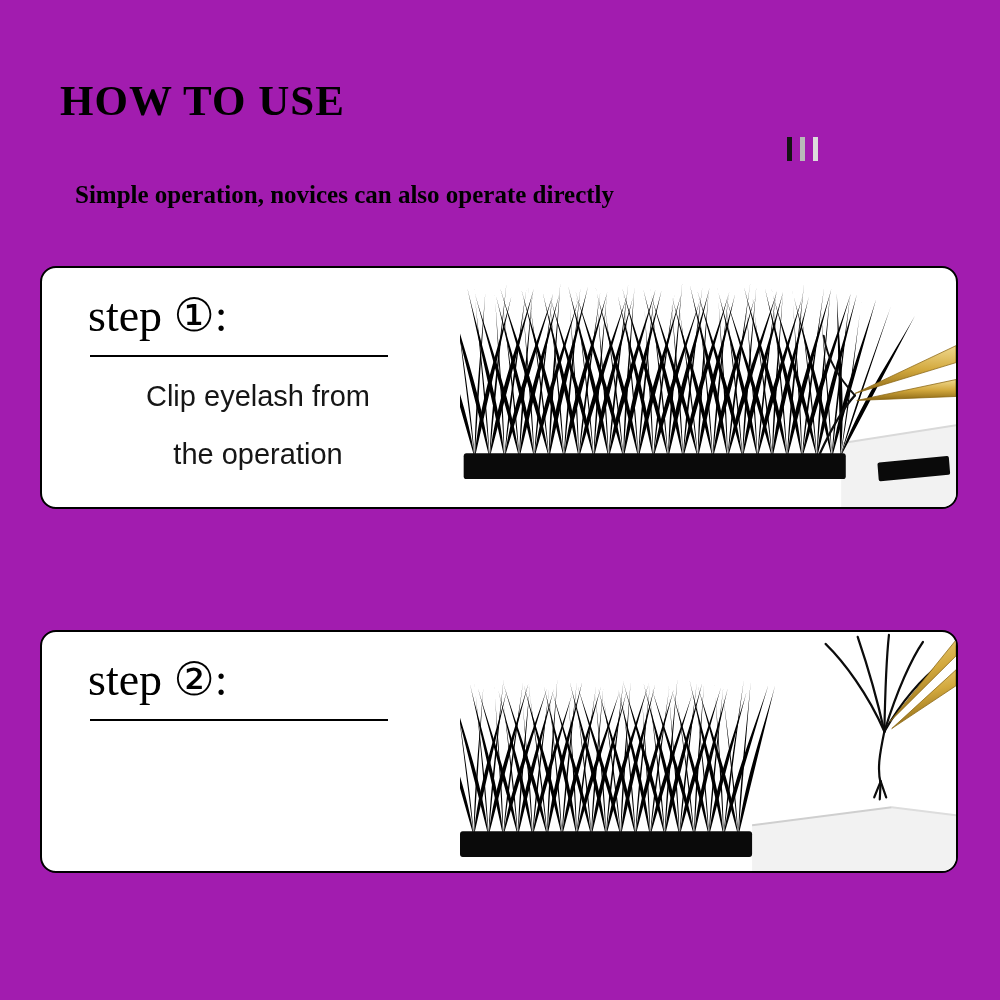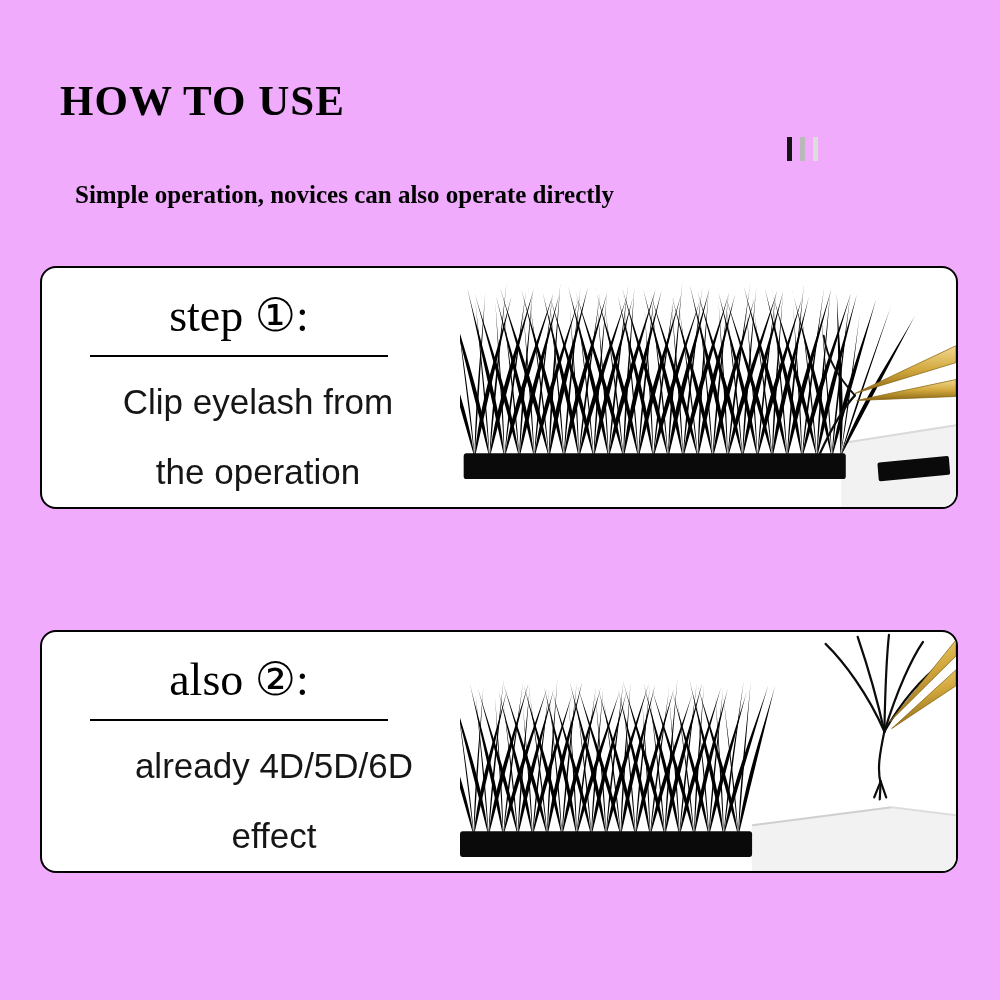--- a/index.html
+++ b/index.html
@@ -1,16 +1,16 @@
 <!DOCTYPE html>
 <html><head>
 <meta charset="utf-8">
 <style>
   html,body{margin:0;padding:0;background:#ffffff;}
-  .page{position:relative;width:1000px;height:1000px;background:#f0abfc;overflow:hidden;
+  .page{position:relative;width:1000px;height:1000px;background:#a21caf;overflow:hidden;
         font-family:"Liberation Sans",sans-serif;color:#111;}
 
   .title{position:absolute;left:60px;top:76px;margin:0;
          font-family:"Liberation Serif",serif;font-weight:700;
          font-size:43px;letter-spacing:1px;color:#000;}
   .subtitle{position:absolute;left:60px;top:166px;margin:15px;
             font-family:"Liberation Serif",serif;font-weight:700;
             font-size:25px;color:#000;}
 
   .bars{position:absolute;left:787px;top:137px;display:flex;gap:8px;}
@@ -19,24 +19,24 @@
   .bars .b2{background:#b9b9b9;}
   .bars .b3{background:#dcdcdc;}
 
   .panel{position:absolute;left:40px;width:918px;height:243px;
          border:2px solid #000;border-radius:16px;background:#fff;
          box-sizing:border-box;display:flex;overflow:hidden;}
   .panel1{top:266px;}
   .panel2{top:630px;}
 
   .ptext{width:372px;padding:20px 0 0 46px;flex:0 0 auto;}
-  .step-label{width:302px;text-align:center;
+  .step-label{width:302px;
               font-family:"Liberation Serif",serif;font-size:46px;color:#000;}
   .rule{width:298px;height:2px;background:#000;margin:13px 0 10px 2px;}
-  .pline{width:340px;text-align:center;font-size:35px;color:#161616;line-height:2.0;}
+  .pline{width:340px;text-align:center;font-size:29px;color:#161616;line-height:2.0;}
   .panel2 .pline{width:372px;}
 
   .photo{flex:1 1 auto;position:relative;}
   .photo svg{position:absolute;left:0;top:0;width:100%;height:100%;display:block;}
   .pick{stroke:#0d0d0d;fill:none;stroke-linecap:round;}
   .fanstrand{stroke:#0c0c0c;stroke-width:2.4;fill:none;stroke-linecap:round;}
   .prong{stroke:#8a6614;stroke-width:0.8;}
 </style>
 </head>
 <body>
@@ -123,23 +123,22 @@
         <g>
           <path class="prong" d="M540 78 L540 95 L430 126 Z" fill="url(#goldA)"></path>
           <path class="prong" d="M540 112 L540 129 L432 133 Z" fill="url(#goldA)"></path>
         </g>
       </svg>
     </div>
   </section>
 
   <section class="panel panel2">
     <div class="ptext">
-      <div class="step-label">also ②:</div>
+      <div class="step-label">step ②:</div>
       <div class="rule"></div>
-      <div class="pline">already 4D/5D/6D effect</div>
     </div>
     <div class="photo">
       <svg viewBox="0 0 540 240" preserveAspectRatio="none">
         <defs>
           <linearGradient id="goldB" x1="0" y1="0" x2="0.3" y2="1">
             <stop offset="0" stop-color="#f0d98f"></stop>
             <stop offset="0.5" stop-color="#d3a93e"></stop>
             <stop offset="1" stop-color="#8a6614"></stop>
           </linearGradient>
           <g id="lashfanB">

